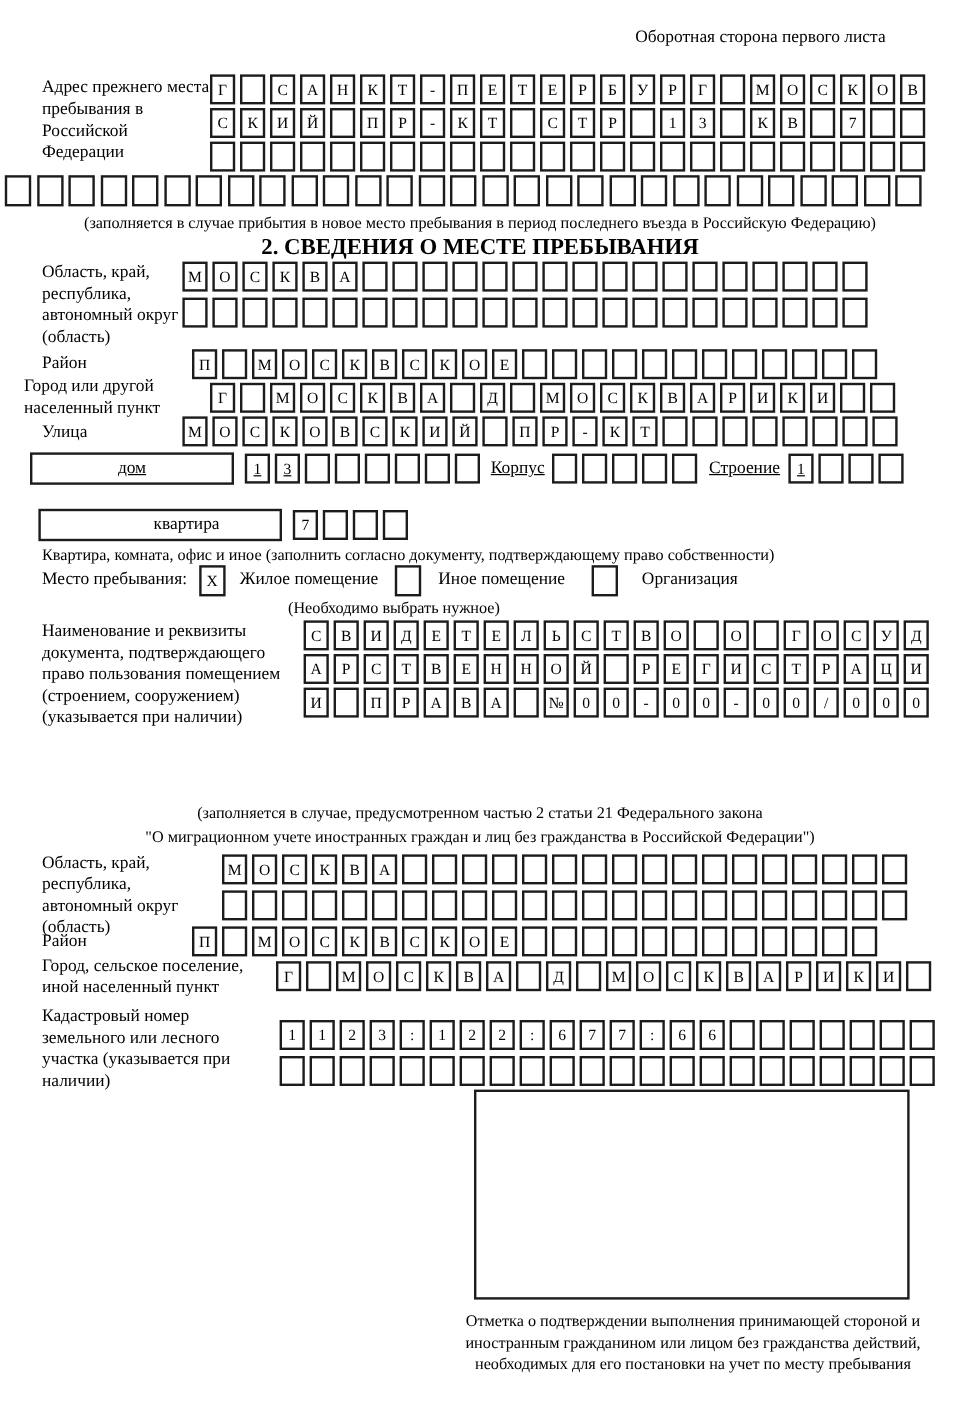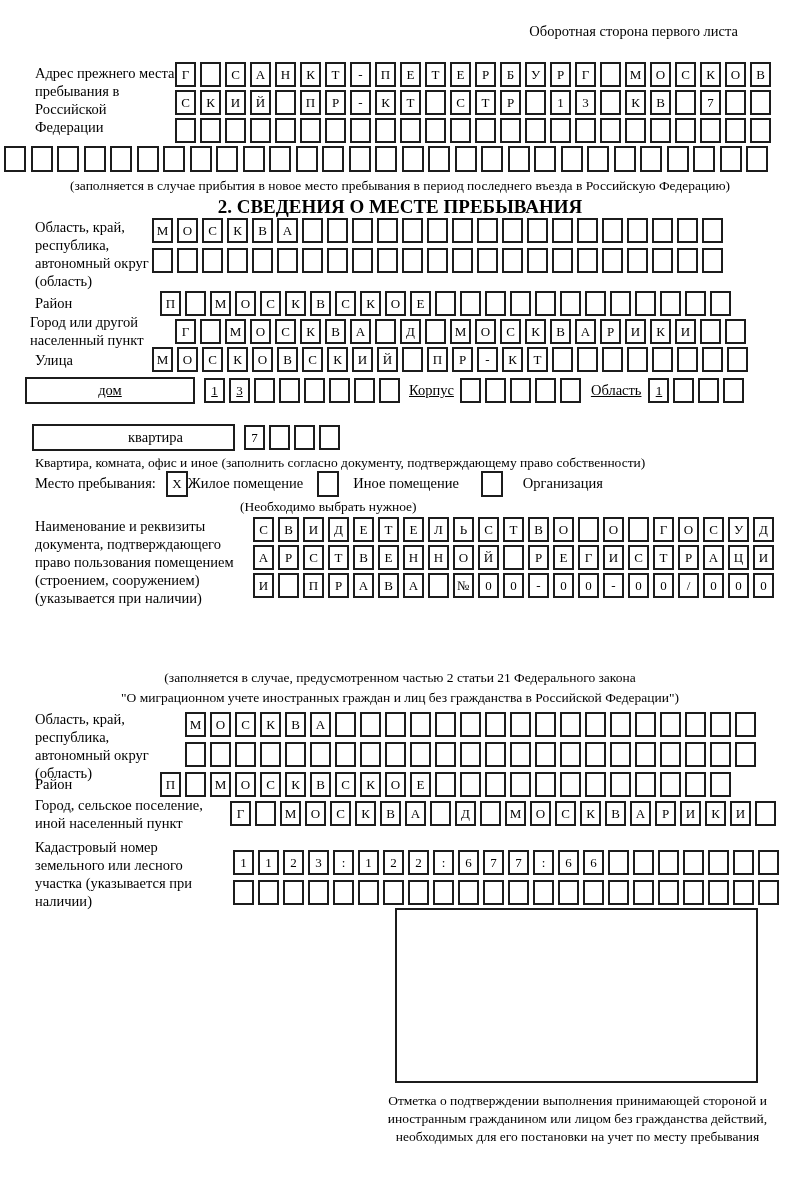--- a/index.html
+++ b/index.html
@@ -222,21 +222,21 @@
       <span class="cell"></span>
       <span class="cell"></span>
       <span class="cell"></span>
       <span class="cell"></span>
       <span class="cell"></span>
       <span class="cell"></span>
       <span class="cell"></span>
       <span class="cell"></span>
     </div>
 
-  <div class="abs lbl" style="left:30px;top:313px;width:145px;">Город или другой населенный пункт</div>
+  <div class="abs lbl" style="left:20px;top:313px;width:145px;">Город или другой населенный пункт</div>
   <div class="abs boxrow" style="left:175px;top:319px;">
       <span class="cell">Г</span>
       <span class="cell"></span>
       <span class="cell">М</span>
       <span class="cell">О</span>
       <span class="cell">С</span>
       <span class="cell">К</span>
       <span class="cell">В</span>
       <span class="cell">А</span>
       <span class="cell"></span>
@@ -297,21 +297,21 @@
         <span class="cell"></span>
       </span>
     <span class="inline-lbl" style="margin-left:9px;">Корпус</span>
     <span class="boxrow" style="margin-left:6px;">
         <span class="cell"></span>
         <span class="cell"></span>
         <span class="cell"></span>
         <span class="cell"></span>
         <span class="cell"></span>
       </span>
-    <span class="inline-lbl" style="margin-left:10px;">Область</span>
+    <span class="inline-lbl" style="margin-left:10px;">Строение</span>
     <span class="boxrow" style="margin-left:7px;">
         <span class="cell">1</span>
         <span class="cell"></span>
         <span class="cell"></span>
         <span class="cell"></span>
       </span>
   </div>
 
   <div class="abs flexrow" style="left:32px;top:424px;">
     <span class="widebox" style="width:203px;padding-left:44px;">квартира</span>
@@ -320,21 +320,21 @@
         <span class="cell"></span>
         <span class="cell"></span>
         <span class="cell"></span>
       </span>
   </div>
   <div class="abs cap" style="left:35px;top:454px;">Квартира, комната, офис и иное (заполнить согласно документу, подтверждающему право собственности)</div>
 
   <div class="abs flexrow" style="left:35px;top:470px;">
     <span class="inline-lbl">Место пребывания:</span>
     <span class="cell cell-w" style="margin-left:10px;">X</span>
-    <span class="inline-lbl" style="margin-left:0;">Жилое помещение</span>
+    <span class="inline-lbl" style="margin-left:12px;">Жилое помещение</span>
     <span class="cell cell-w" style="margin-left:14px;"></span>
     <span class="inline-lbl" style="margin-left:14px;">Иное помещение</span>
     <span class="cell cell-w" style="margin-left:22px;"></span>
     <span class="inline-lbl" style="margin-left:20px;">Организация</span>
   </div>
   <div class="abs cap" style="left:240px;top:498px;">(Необходимо выбрать нужное)</div>
 
   <div class="abs lbl" style="left:35px;top:517px;width:210px;">Наименование и реквизиты документа, подтверждающего право пользования помещением (строением, сооружением) (указывается при наличии)</div>
   <div class="abs boxrow" style="left:253px;top:517px;">
       <span class="cell">С</span>

